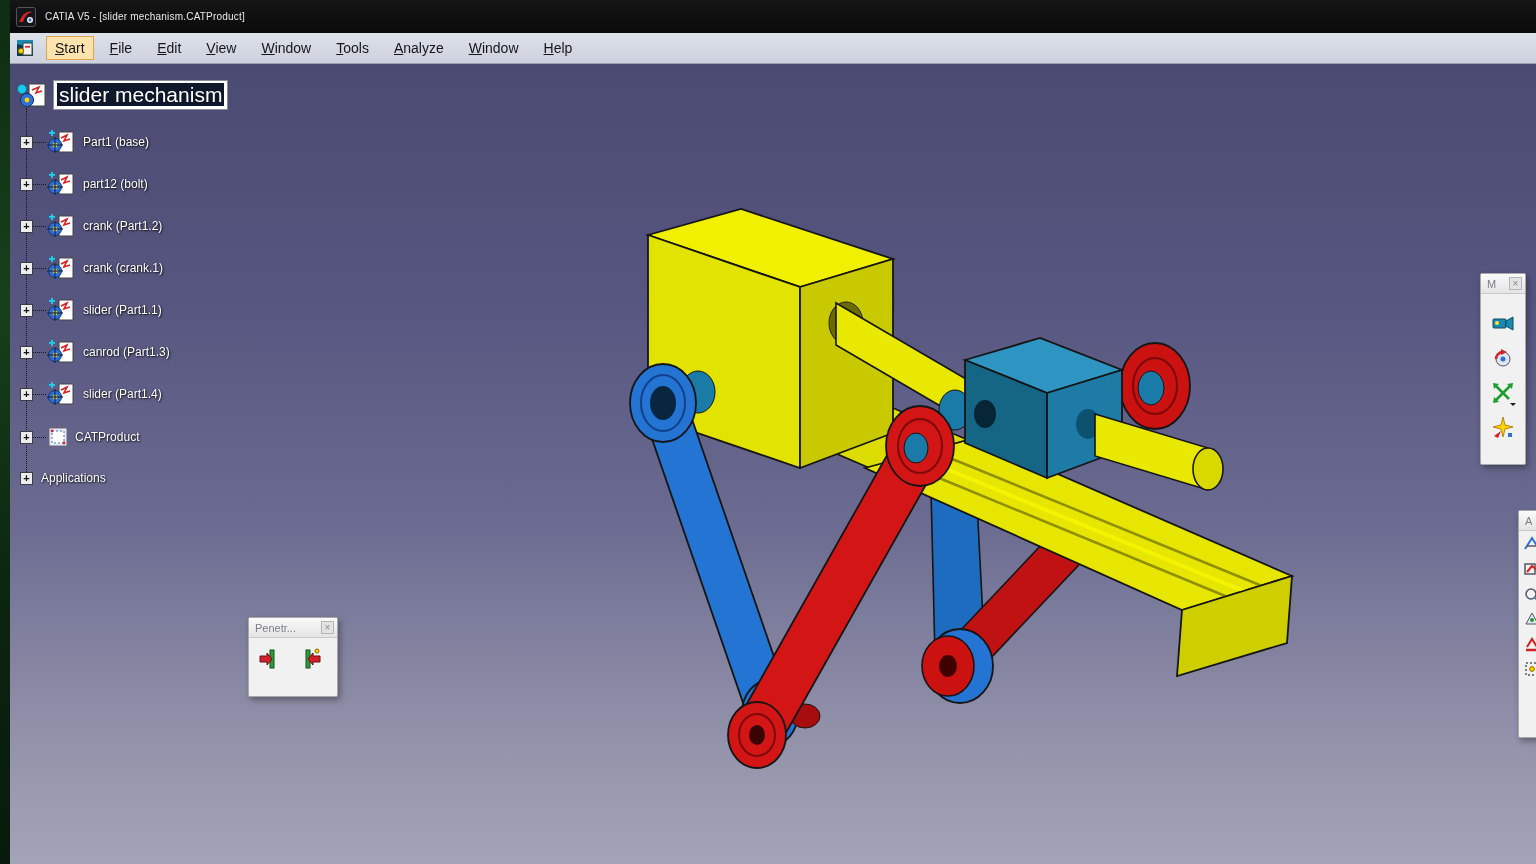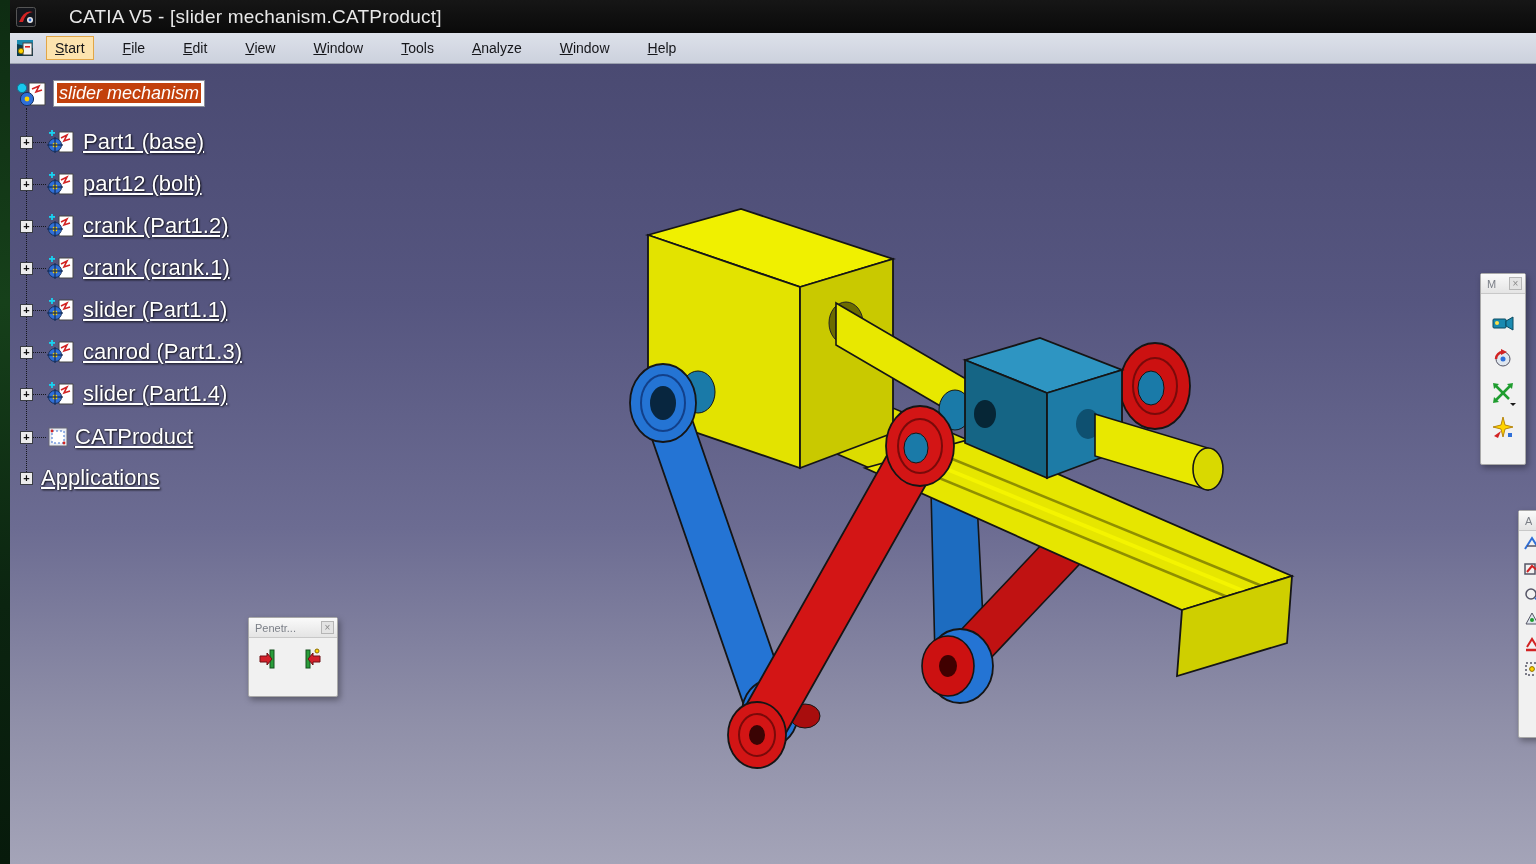--- a/index.html
+++ b/index.html
@@ -6,49 +6,49 @@
   body { background:#000; font-family:"Liberation Sans", sans-serif; }
   .screen { position:relative; width:1536px; height:864px; overflow:hidden; background:#000; }
 
   
   .desktop-strip { position:absolute; left:0; top:0; width:10px; height:864px;
     background:linear-gradient(180deg,#0e2c12 0%,#16401a 35%,#0b2410 70%,#071a0b 100%); }
 
   
   .titlebar { position:absolute; left:10px; top:0; width:1526px; height:33px;
     background:linear-gradient(180deg,#161616,#0a0a0a); display:flex; align-items:center; gap:9px; padding-left:6px; }
-  .titlebar .title-text { color:#e8e8e8; font-size:19px; letter-spacing:.2px;margin-left:24px; }
+  .titlebar .title-text { color:#e8e8e8; font-size:10px; letter-spacing:.2px; }
 
   
   .menubar { position:absolute; left:10px; top:33px; width:1526px; height:31px;
     background:linear-gradient(180deg,#dde1ea,#ccd1dd); border-bottom:1px solid #9aa0ae;
     display:flex; align-items:center; padding-left:6px; }
   .menu-doc-icon { margin-right:12px; display:inline-flex; }
-  .menu-item { display:inline-block; font-size:14px; color:#15161a; padding:4px 9px; margin-right:20px; cursor:default; }
+  .menu-item { display:inline-block; font-size:14px; color:#15161a; padding:4px 9px; margin-right:7px; cursor:default; }
   .menu-item::first-letter { text-decoration:underline; }
   .menu-item.active { background:#fce3ae; border:1px solid #e2a646; padding:3px 8px; }
 
   
   .viewport { position:absolute; left:10px; top:64px; width:1526px; height:800px;
     background:linear-gradient(180deg,#4a4a72 0%,#565680 30%,#6c6c92 58%,#8f8fa8 82%,#a4a4b8 100%); overflow:hidden; }
   .model-svg { position:absolute; left:0; top:0; }
 
   
   .tree { position:absolute; left:0; top:0; width:420px; height:480px; }
   .tree-vline { position:absolute; left:16px; top:44px; width:1px; height:372px; border-left:1px dotted #14161c; }
   .tree-row { position:absolute; left:0; height:26px; display:flex; align-items:center; }
   .plus-box { width:13px; height:13px; margin-left:10px; background:#ececec; border:1px solid #3a3d44;
     color:#111; font-size:11px; line-height:11px; font-weight:bold; text-align:center; flex:0 0 auto; }
   .tree-stub { width:13px; height:1px; border-bottom:1px dotted #14161c; flex:0 0 auto; }
   .tree-icon { flex:0 0 auto; margin-left:1px; display:inline-flex; }
-  .tree-label { margin-left:6px; font-size:22px; color:#fff;
-    text-shadow:1px 1px 2px rgba(0,0,0,.85), -1px 0 1px rgba(0,0,0,.35); white-space:nowrap;text-decoration:underline; }
+  .tree-label { margin-left:6px; font-size:12px; color:#fff;
+    text-shadow:1px 1px 2px rgba(0,0,0,.85), -1px 0 1px rgba(0,0,0,.35); white-space:nowrap; }
   .tree-root-row { position:absolute; left:4px; top:16px; display:flex; align-items:center; }
   .root-label-box { margin-left:4px; background:#fff; border:1px solid #8a8f99; padding:2px 3px; }
-  .root-label { background:#c2410c; color:#fff; font-size:18px; padding:0 2px; white-space:nowrap;font-style:italic; }
+  .root-label { background:#0f172a; color:#fff; font-size:21px; padding:0 2px; white-space:nowrap; }
 
   
   .float-panel { position:absolute; background:#f1f1f1; border:1px solid #a9a9a9;
     box-shadow:2px 3px 6px rgba(0,0,0,.35); border-radius:2px; }
   .float-title { height:20px; display:flex; align-items:center; justify-content:space-between;
     padding:0 3px 0 6px; background:linear-gradient(180deg,#fafafa,#e4e4e4); border-bottom:1px solid #c8c8c8; }
   .float-title-text { font-size:11px; color:#7b7f87; white-space:nowrap; overflow:hidden; }
   .close-box { width:13px; height:13px; background:#e3e3e3; border:1px solid #b5b5b5; color:#8a8a8a;
     font-size:10px; line-height:11px; text-align:center; flex:0 0 auto; }
   .icon-btn { width:32px; height:30px; display:flex; align-items:center; justify-content:center; border:1px solid transparent; }

